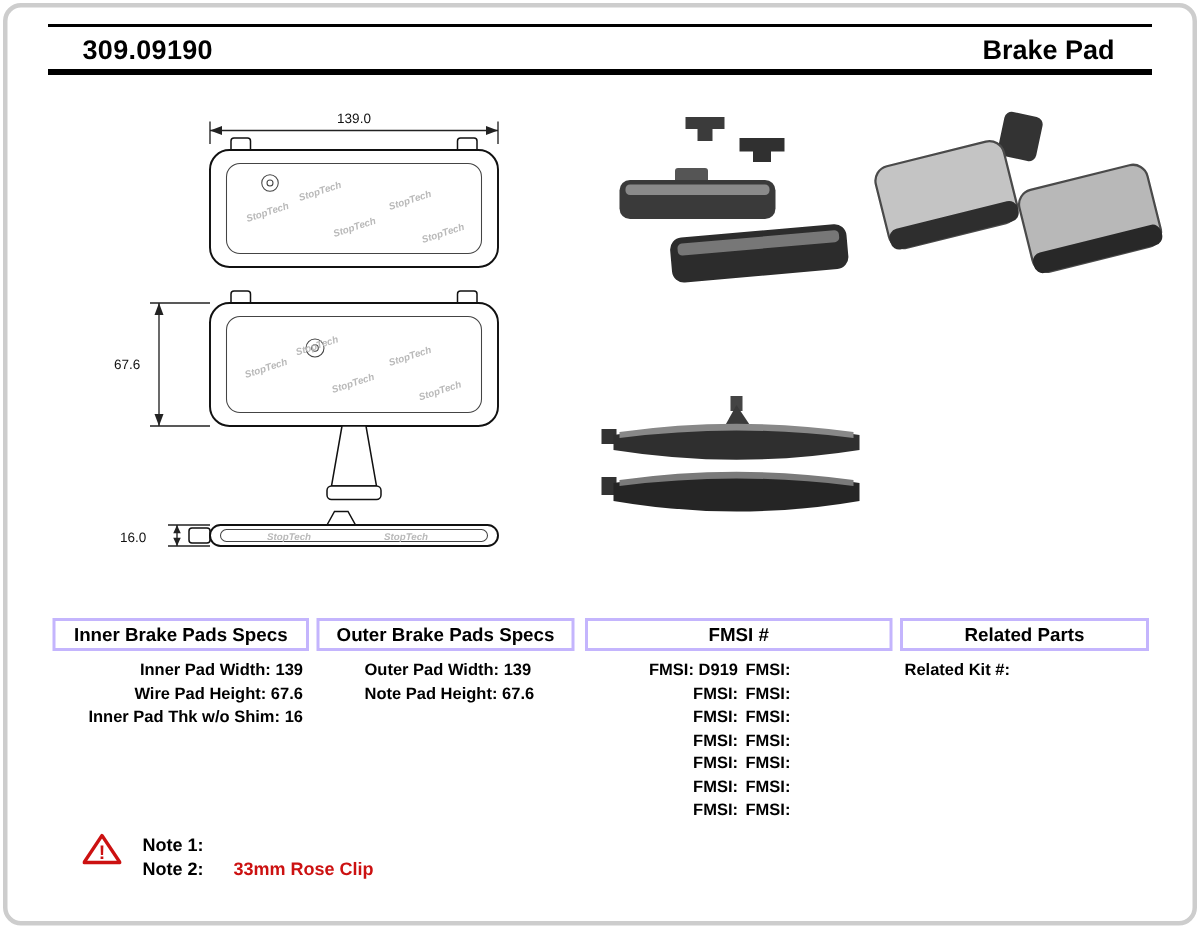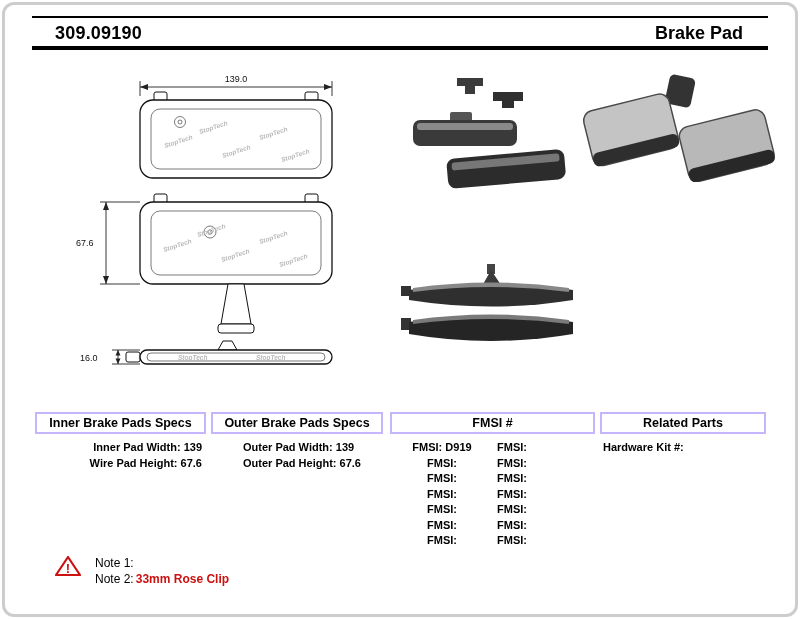--- a/index.html
+++ b/index.html
@@ -27,35 +27,35 @@
   
   .spec-head { position:absolute; top:412px; height:22px; border:2px solid #c4b5fd; font-weight:bold; font-size:12.5px; text-align:center; line-height:18px; background:#fff; }
   #inner-head { left:35px; width:171px; }
   #outer-head { left:211px; width:172px; }
   #fmsi-head { left:390px; width:205px; }
   #related-head { left:600px; width:166px; }
 
   .spec-col { position:absolute; top:440px; font-size:11px; line-height:15.5px; }
   #inner-col { left:35px; width:167px; text-align:right; }
   #outer-col { left:211px; width:146px; text-align:left;margin-left:32px; }
-  #fmsi-left-col { left:392px; width:100px; text-align:center; }
+  #fmsi-left-col { left:392px; width:100px; text-align:right; }
   #fmsi-right-col { left:497px; width:100px; text-align:left; }
   #related-col { left:603px; width:160px; text-align:left; }
   .lbl { font-weight:bold; }
   .val { font-weight:bold; }
 
   
   .warning-icon { position:absolute; left:55px; top:555px; }
   .warning-icon polygon { fill:#fff; stroke:#cc1111; stroke-width:2.2; stroke-linejoin:round; }
   .warning-icon text { fill:#cc1111; font-weight:bold; font-size:13px; text-anchor:middle; font-family:"Liberation Sans",sans-serif; }
   .note-row { position:absolute; font-size:12px; }
   #note1 { left:95px; top:556px; }
   #note2 { left:95px; top:572px; }
-  .note-label { font-weight:normal;margin-top:47px; }
-  .note-value { font-weight:bold; margin-left:2px; }
+  .note-label { font-weight:bold;margin-top:47px; }
+  .note-value { font-weight:bold; margin-left:20px; }
   .red { color:#cc1111; }
 </style>
 </head>
 <body>
 
 <div class="sheet">
   <div class="frame"></div>
 
   <div class="hline-top"></div>
   <span class="part-number">309.09190</span>
@@ -171,25 +171,26 @@
   </svg>
 
   <div class="spec-head" id="inner-head">Inner Brake Pads Specs</div>
   <div class="spec-head" id="outer-head">Outer Brake Pads Specs</div>
   <div class="spec-head" id="fmsi-head">FMSI #</div>
   <div class="spec-head" id="related-head">Related Parts</div>
 
   <div class="spec-col" id="inner-col">
     <div class="spec-row"><span class="lbl">Inner Pad Width:</span> <span class="val">139</span></div>
     <div class="spec-row"><span class="lbl">Wire Pad Height:</span> <span class="val">67.6</span></div>
+    <div class="spec-row"><span class="lbl">Inner Pad Thk w/o Shim:</span> <span class="val">16</span></div>
   </div>
 
   <div class="spec-col" id="outer-col">
     <div class="spec-row"><span class="lbl">Outer Pad Width:</span> <span class="val">139</span></div>
-    <div class="spec-row"><span class="lbl">Outer Pad Height:</span> <span class="val">67.6</span></div>
+    <div class="spec-row"><span class="lbl">Note Pad Height:</span> <span class="val">67.6</span></div>
   </div>
 
   <div class="spec-col" id="fmsi-left-col">
     <div class="spec-row"><span class="lbl">FMSI:</span> <span class="val">D919</span></div>
     <div class="spec-row"><span class="lbl">FMSI:</span> <span class="val"></span></div>
     <div class="spec-row"><span class="lbl">FMSI:</span> <span class="val"></span></div>
     <div class="spec-row"><span class="lbl">FMSI:</span> <span class="val"></span></div>
     <div class="spec-row"><span class="lbl">FMSI:</span> <span class="val"></span></div>
     <div class="spec-row"><span class="lbl">FMSI:</span> <span class="val"></span></div>
     <div class="spec-row"><span class="lbl">FMSI:</span> <span class="val"></span></div>
@@ -199,21 +200,21 @@
     <div class="spec-row"><span class="lbl">FMSI:</span> <span class="val"></span></div>
     <div class="spec-row"><span class="lbl">FMSI:</span> <span class="val"></span></div>
     <div class="spec-row"><span class="lbl">FMSI:</span> <span class="val"></span></div>
     <div class="spec-row"><span class="lbl">FMSI:</span> <span class="val"></span></div>
     <div class="spec-row"><span class="lbl">FMSI:</span> <span class="val"></span></div>
     <div class="spec-row"><span class="lbl">FMSI:</span> <span class="val"></span></div>
     <div class="spec-row"><span class="lbl">FMSI:</span> <span class="val"></span></div>
   </div>
 
   <div class="spec-col" id="related-col">
-    <div class="spec-row"><span class="lbl">Hardware Kit #:</span> <span class="val"></span></div>
+    <div class="spec-row"><span class="lbl">Related Kit #:</span> <span class="val"></span></div>
   </div>
 
   <svg class="warning-icon" width="26" height="22" viewBox="0 0 26 22">
     <polygon points="13,2 25,20 1,20"></polygon>
     <text x="13" y="17.5">!</text>
   </svg>
   <div class="note-row" id="note1">
     <span class="note-label">Note 1:</span><span class="note-value"></span>
   </div>
   <div class="note-row" id="note2">

